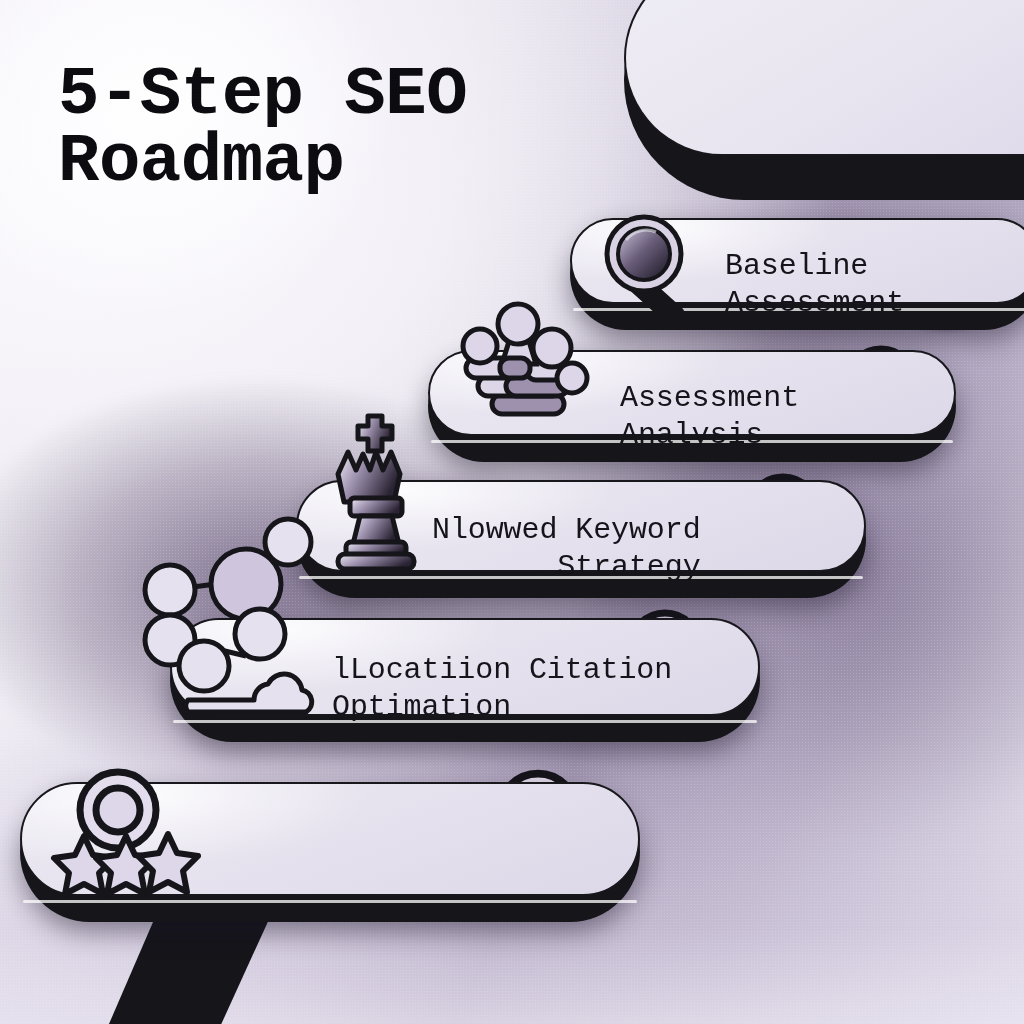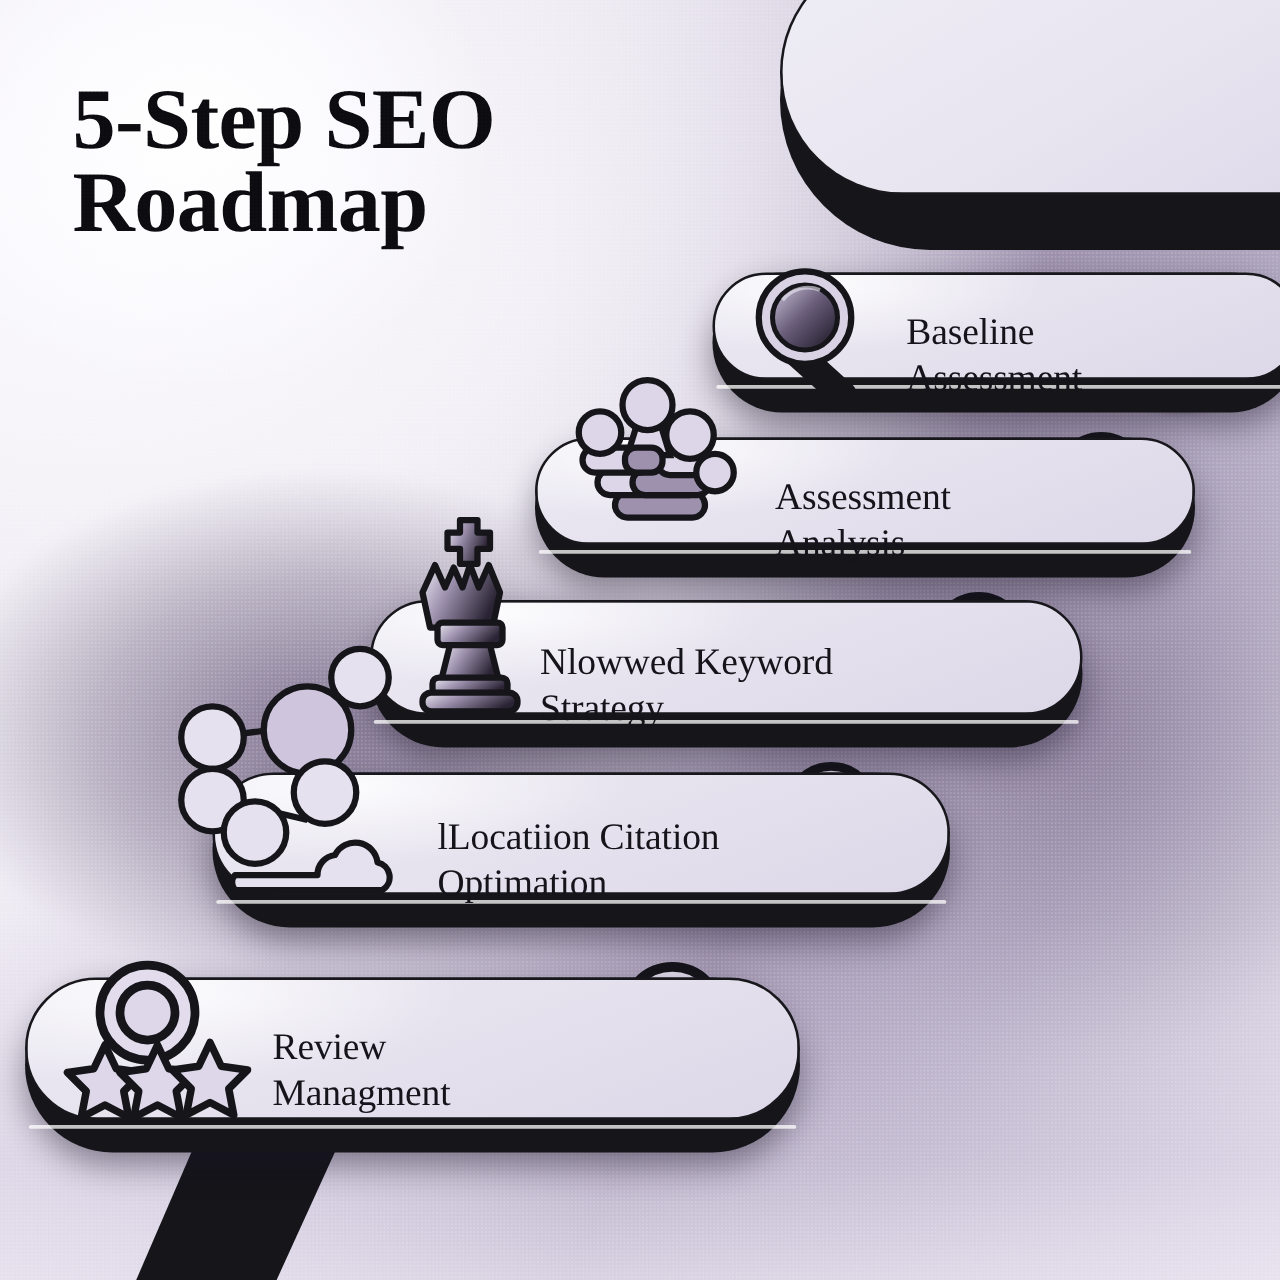--- a/index.html
+++ b/index.html
@@ -5,21 +5,21 @@
   html, body {
     margin: 0;
     padding: 0;
     background: #111;
   }
   #canvas {
     position: relative;
     width: 1024px;
     height: 1024px;
     overflow: hidden;
-    font-family: Liberation Serif, serif;
+    font-family: Liberation Mono, monospace;
     background: #efecf4;
   }
   
   .bg-base {
     position: absolute; inset: 0;
     background:
       radial-gradient(120% 90% at 8% 18%, #fbfafd 0%, #f3f1f7 28%, rgba(243,241,247,0) 62%),
       linear-gradient(115deg, #f7f6fa 0%, #efecf4 22%, #cfc7da 44%, #9e92ae 62%, #b5acc4 78%, #e8e4ef 100%);
   }
   .bg-blob-a {
@@ -256,21 +256,21 @@
       <ellipse cx="43" cy="37" rx="15" ry="17" fill="#15151a"></ellipse>
       <ellipse cx="46" cy="40" rx="9" ry="7" fill="#e3dced" transform="rotate(-25 46 40)"></ellipse>
     </svg>
   </div>
 
   <div class="step" style="left:296px; top:480px; width:570px; height:118px; z-index:30;">
     <div class="slab"></div>
     <div class="top"></div>
     <div class="rim"></div>
   </div>
-  <div class="step-label" style="left:432px; top:512px; z-index:32; text-align:left;">Nlowwed Keyword
+  <div class="step-label" style="left:432px; top:512px; z-index:32; text-align:right;">Nlowwed Keyword
 Strategy</div>
   <div class="icon" style="left:318px; top:412px; z-index:33;">
     <svg width="116" height="160" viewBox="0 0 116 160">
       <defs>
         <linearGradient id="kingg" x1="0" y1="0" x2="1" y2="0.4">
           <stop offset="0%" stop-color="#efecf5"></stop>
           <stop offset="42%" stop-color="#9d91ae"></stop>
           <stop offset="100%" stop-color="#2a2333"></stop>
         </linearGradient>
       </defs>
@@ -291,21 +291,21 @@
       <ellipse cx="43" cy="37" rx="15" ry="17" fill="#15151a"></ellipse>
       <ellipse cx="46" cy="40" rx="9" ry="7" fill="#e3dced" transform="rotate(-25 46 40)"></ellipse>
     </svg>
   </div>
 
   <div class="step" style="left:170px; top:618px; width:590px; height:124px; z-index:40;">
     <div class="slab"></div>
     <div class="top"></div>
     <div class="rim"></div>
   </div>
-  <div class="step-label" style="left:350px; top:652px; z-index:42;">lLocatiion Citation
+  <div class="step-label" style="left:332px; top:652px; z-index:42;">lLocatiion Citation
 Optimation</div>
   <div class="icon" style="left:138px; top:518px; z-index:43;">
     <svg width="200" height="190" viewBox="0 0 200 190">
       <g stroke="#15151a" stroke-width="5" fill="none">
         <path d="M32 72 L108 62"></path>
         <path d="M32 72 L32 120"></path>
         <path d="M32 120 L108 138"></path>
         <path d="M108 62 L148 26"></path>
         <path d="M108 62 L118 108"></path>
         <path d="M108 138 L118 108"></path>
@@ -331,22 +331,20 @@
       <ellipse cx="46" cy="40" rx="9" ry="7" fill="#e3dced" transform="rotate(-25 46 40)"></ellipse>
     </svg>
   </div>
 
   <div class="stem"></div>
   <div class="step" style="left:20px; top:782px; width:620px; height:140px; z-index:50;">
     <div class="slab"></div>
     <div class="top"></div>
     <div class="rim"></div>
   </div>
-  <div class="step-label" style="left:218px; top:820px; z-index:52;">Review
-Managment</div>
   <div class="icon" style="left:56px; top:762px; z-index:53;">
     <svg width="160" height="130" viewBox="0 0 160 130">
       <circle cx="62" cy="48" r="38" fill="#e3dced" stroke="#15151a" stroke-width="7"></circle>
       <circle cx="62" cy="48" r="22" fill="#ded7ea" stroke="#15151a" stroke-width="7"></circle>
       <g fill="#ded7ea" stroke="#15151a" stroke-width="6" stroke-linejoin="round">
         <path d="M28 74 l9 19 l21 3 l-15 15 l4 21 l-19 -10 l-19 10 l4 -21 l-15 -15 l21 -3 z"></path>
         <path d="M70 74 l9 19 l21 3 l-15 15 l4 21 l-19 -10 l-19 10 l4 -21 l-15 -15 l21 -3 z"></path>
         <path d="M112 72 l9 19 l21 3 l-15 15 l4 21 l-19 -10 l-19 10 l4 -21 l-15 -15 l21 -3 z"></path>
       </g>
     </svg>

